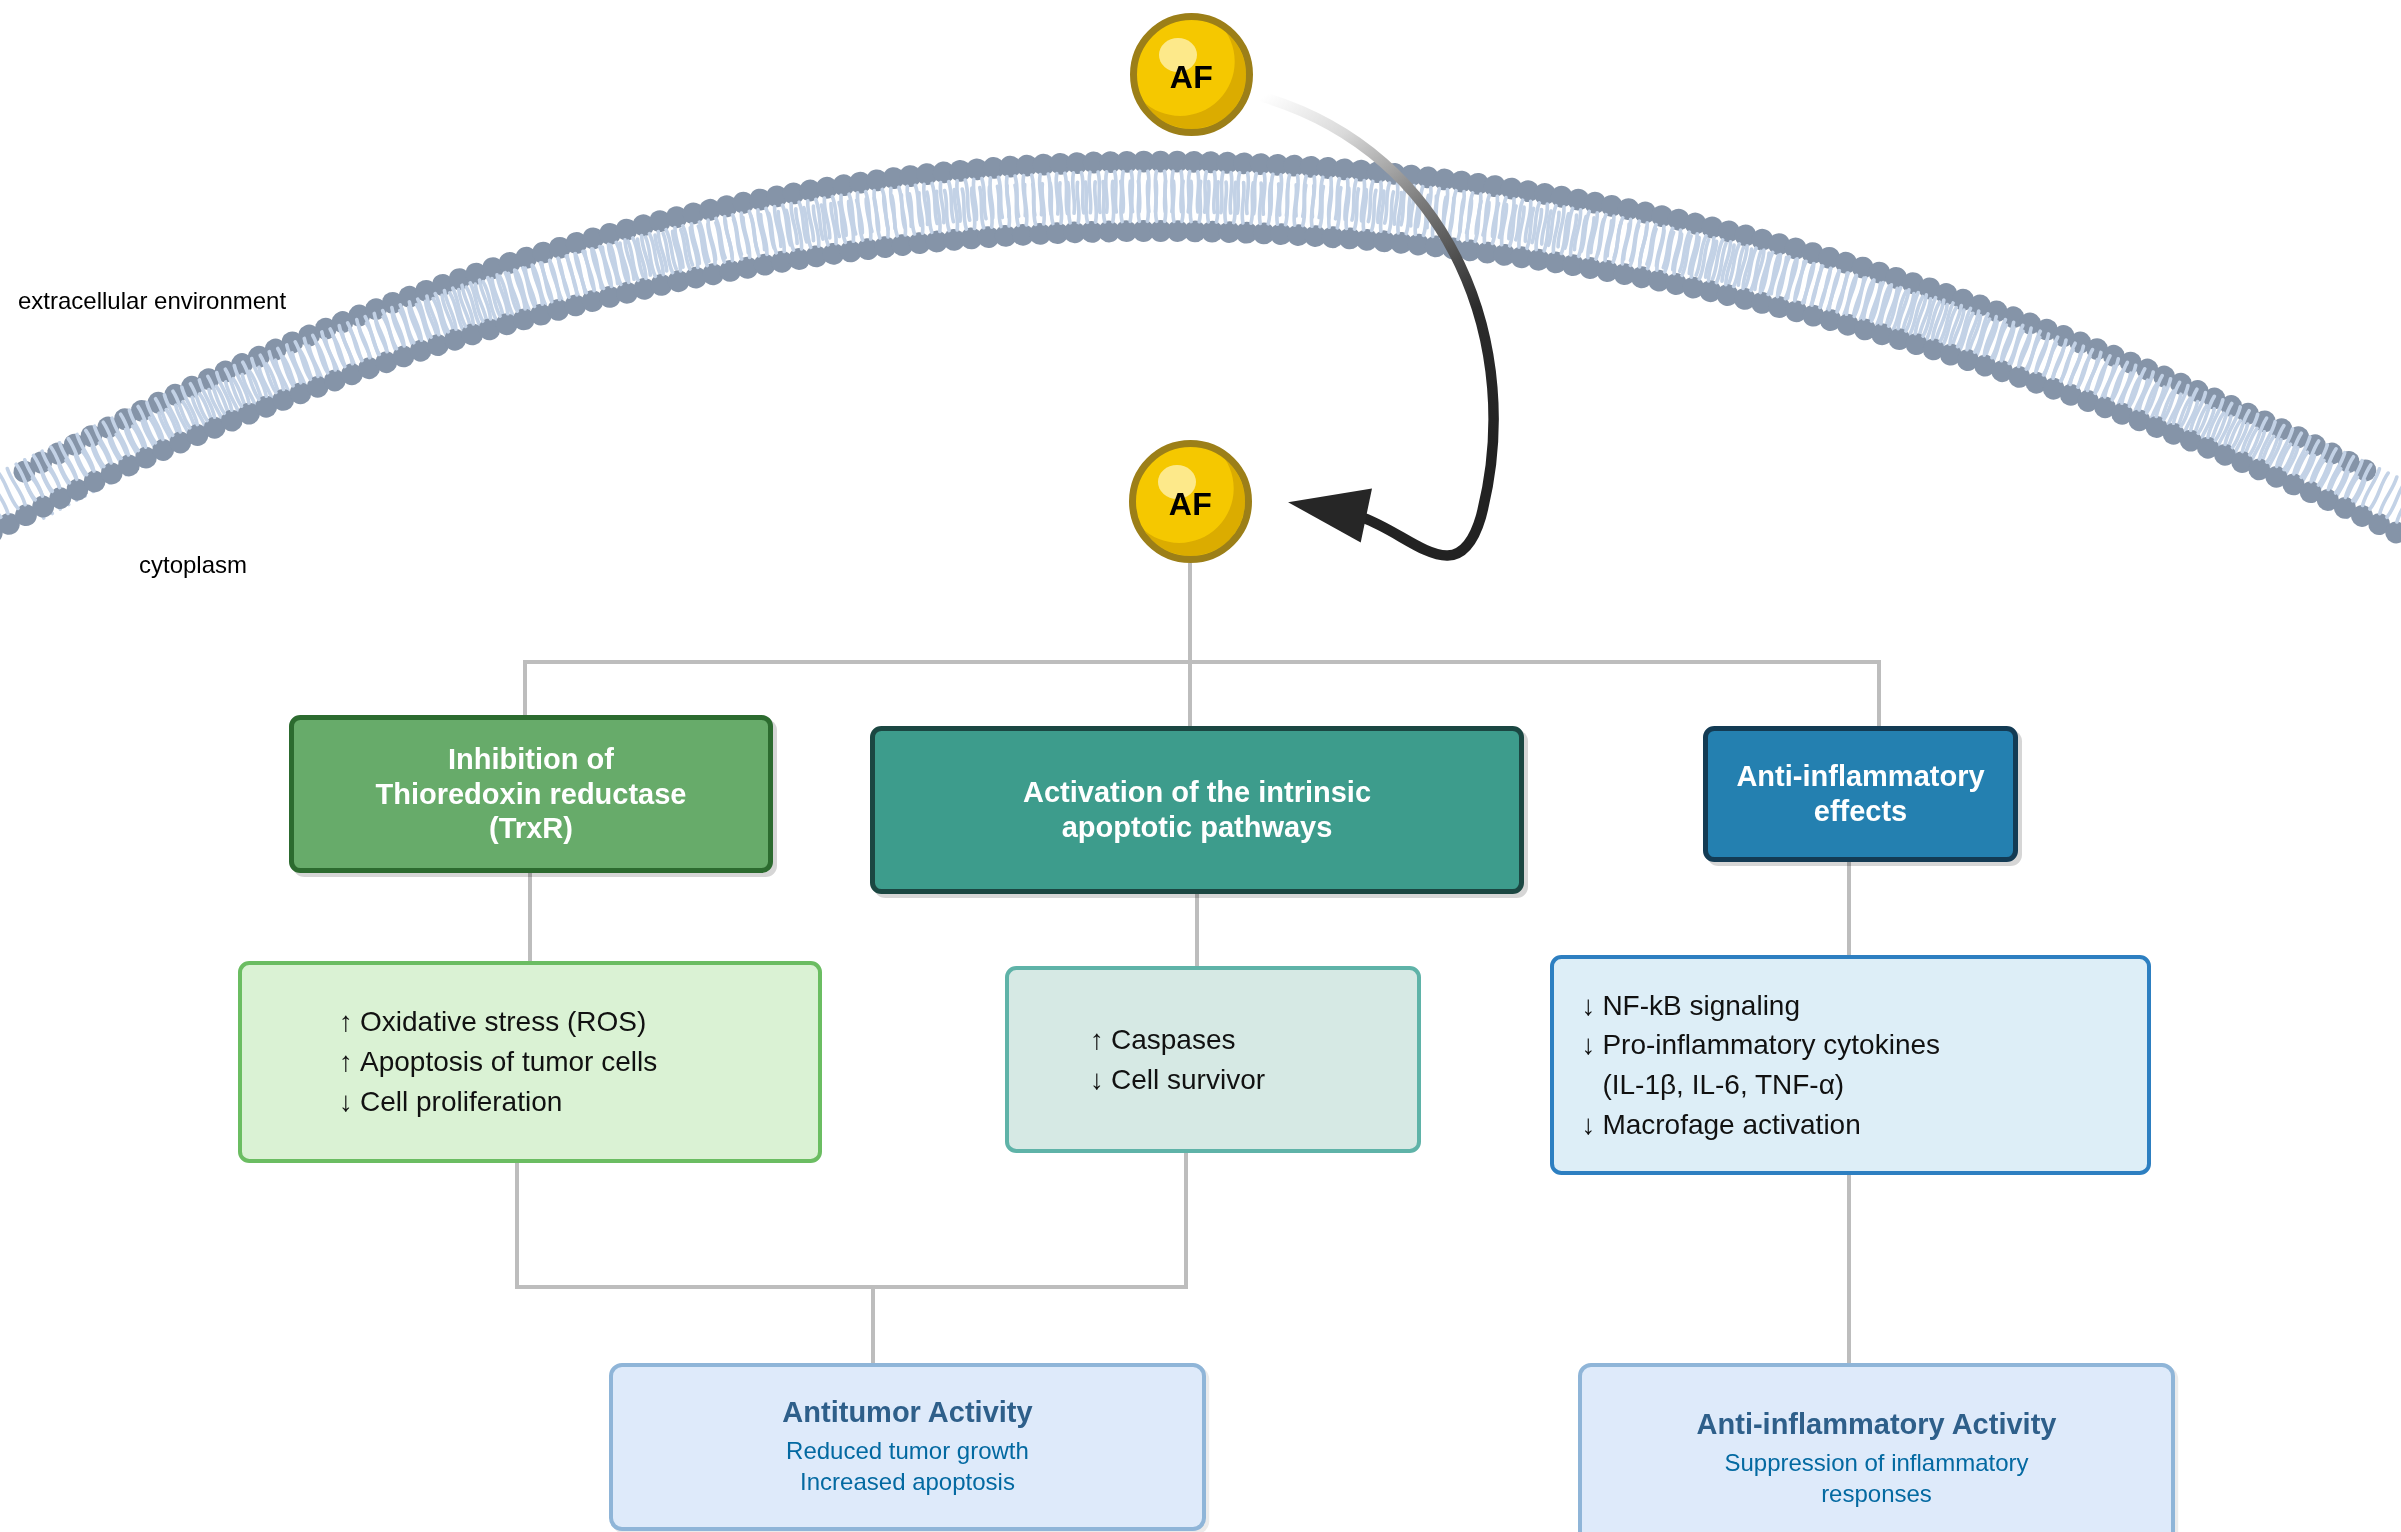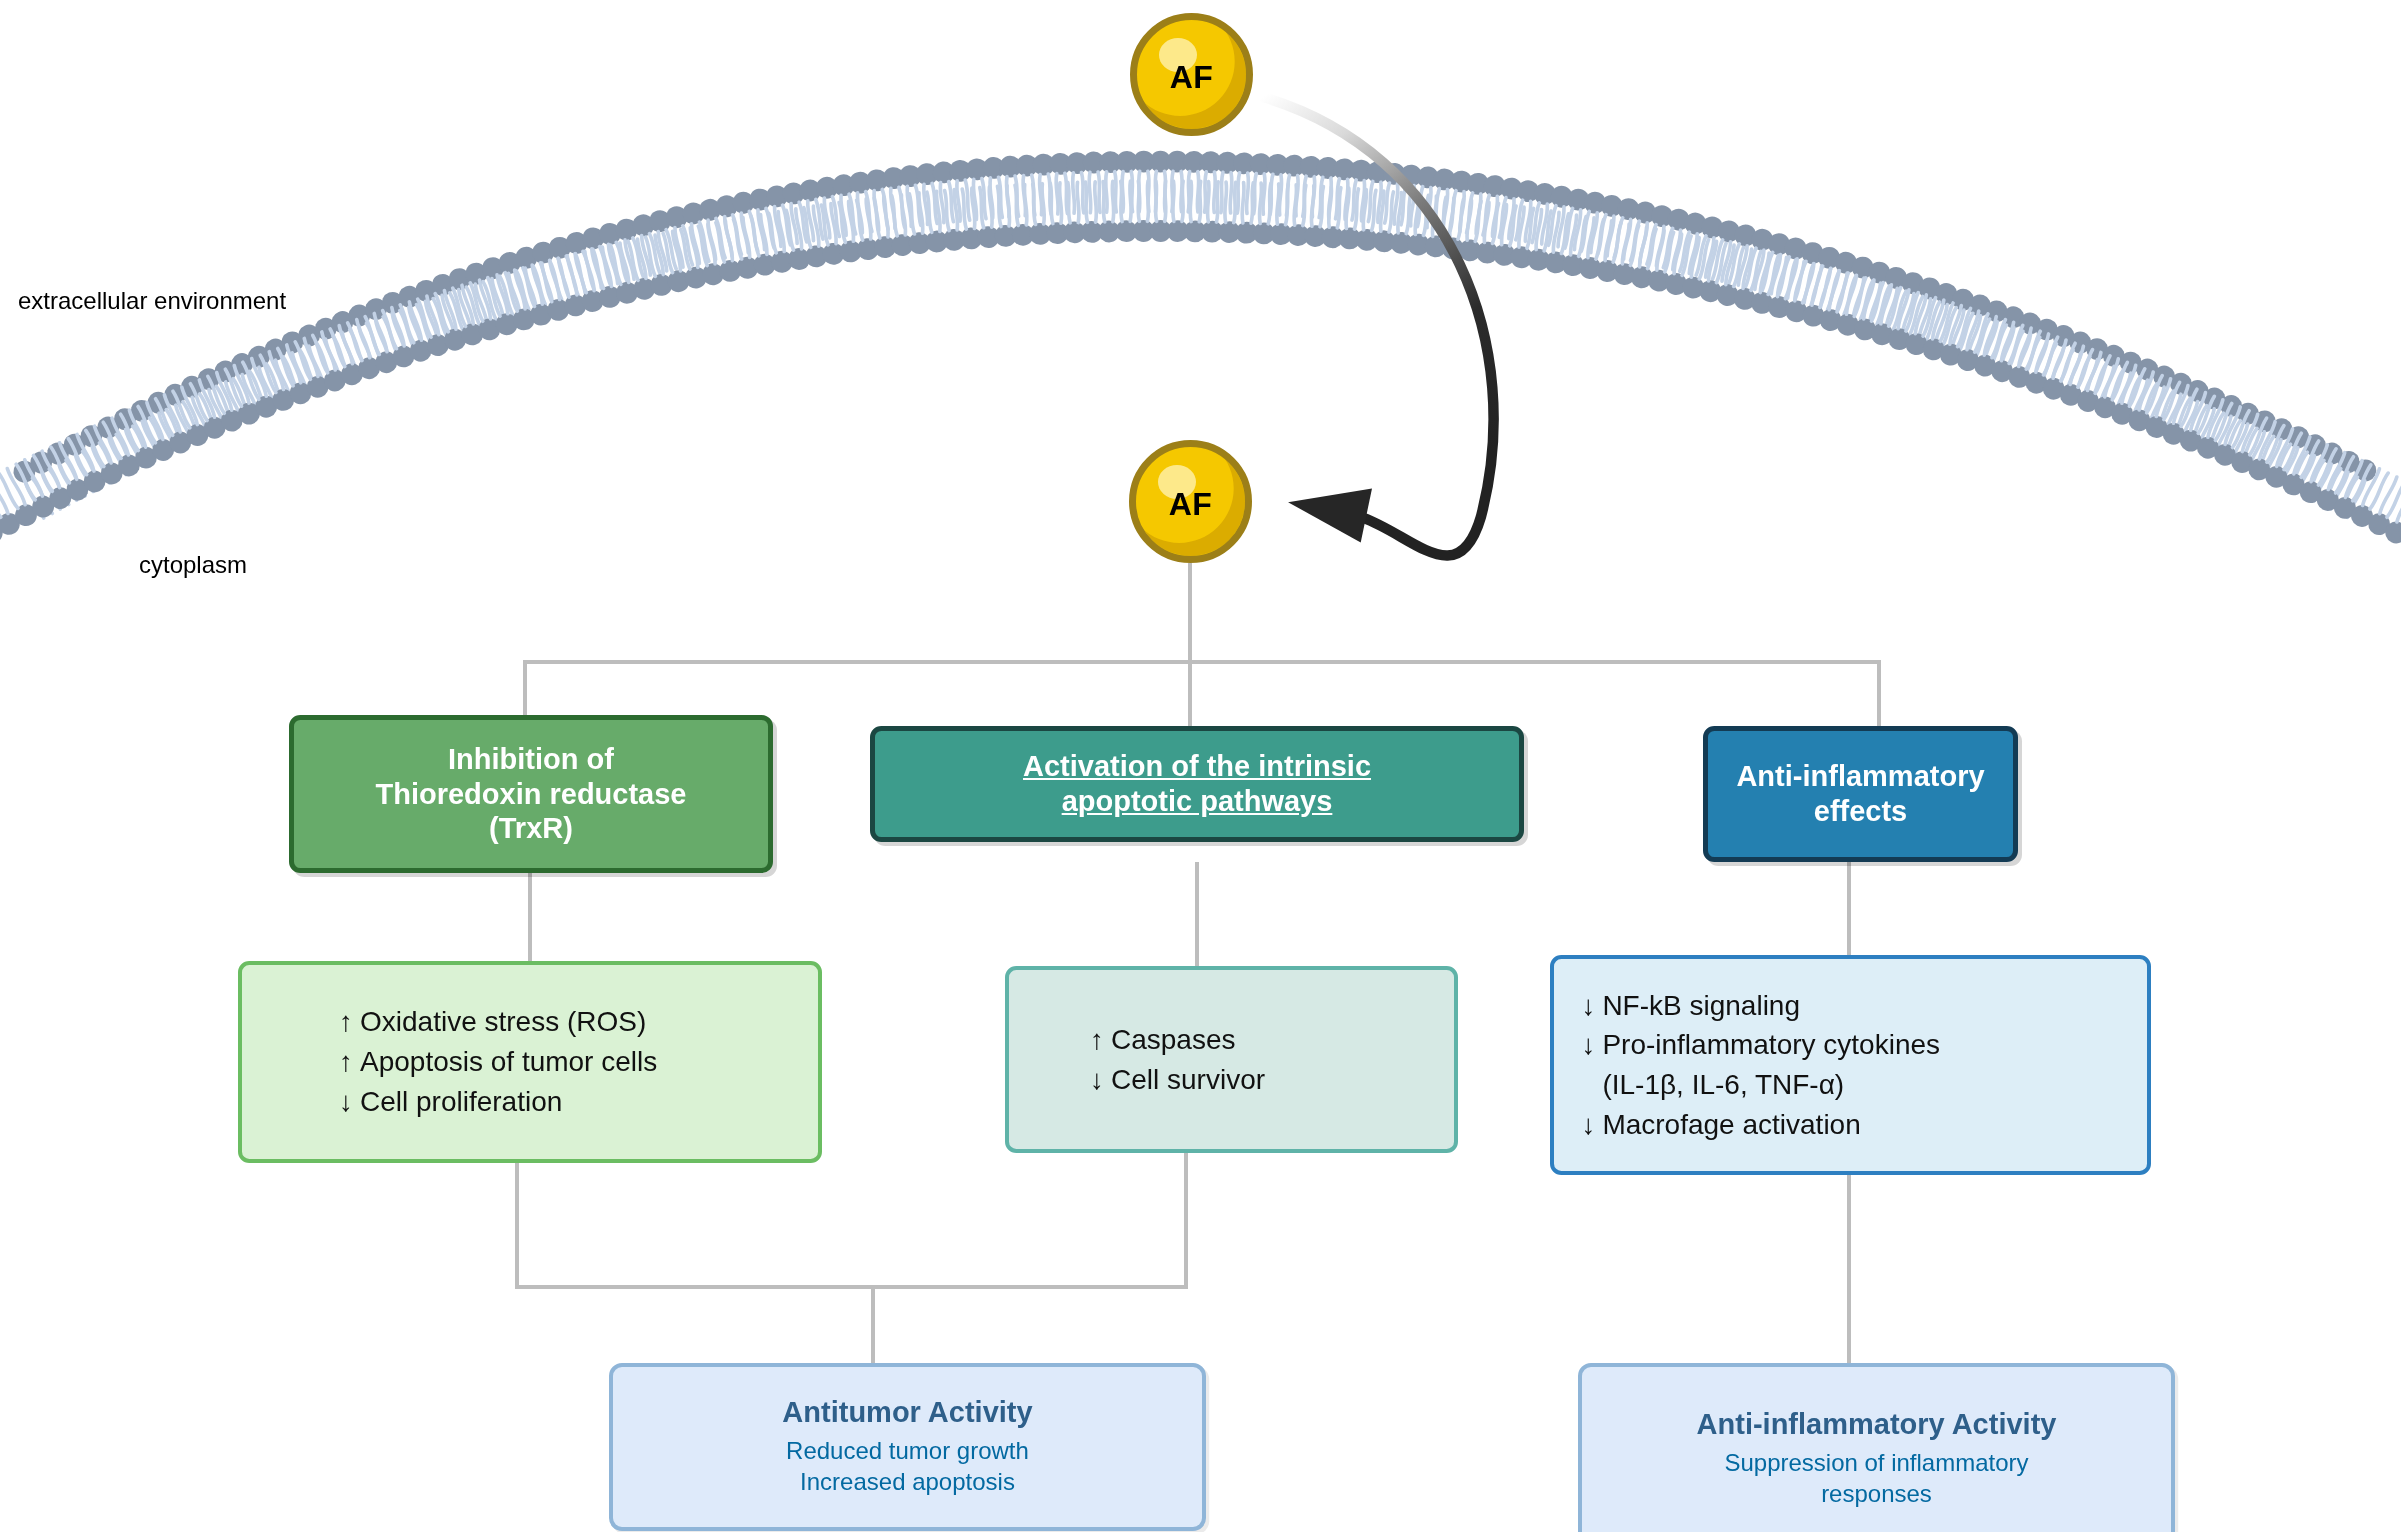--- a/index.html
+++ b/index.html
@@ -95,24 +95,23 @@
     box-shadow: 4px 4px 0 0 rgba(0,0,0,0.16);
   }
   .node-header .line { display: block; }
 
   #box-trxr {
     left: 289px; top: 715px; width: 484px; height: 158px;
     background: #67ab6a;
     border: 5.7px solid #2c6b2f;
   }
   #box-apoptosis {
-    left: 870px; top: 726px; width: 654px; height: 116px;
+    left: 870px; top: 726px; width: 654px; height: 168px;
     background: #3d9c8c;
     border: 5.7px solid #1b4742;
-    text-decoration: underline;
   }
   #box-antiinflam {
     left: 1703px; top: 726px; width: 315px; height: 136px;
     background: #2480b0;
     border: 5.7px solid #133b54;
   }
 
   .node-detail {
     border-radius: 11.3px;
     font-size: 28px;
@@ -129,21 +128,21 @@
   .node-detail .cont { padding-left: 21px; }
 
   #box-ros {
     left: 238px; top: 961px; width: 584px; height: 202px;
     background: #daf2d4;
     border: 4px solid #6bbd62;
     align-items: flex-start;
     padding-left: 97px;
   }
   #box-caspases {
-    left: 1005px; top: 966px; width: 453px; height: 187px;
+    left: 1005px; top: 966px; width: 416px; height: 187px;
     background: #d6e9e4;
     border: 4px solid #5fb3a8;
     align-items: flex-start;
     padding-left: 81px;
   }
   #box-nfkb {
     left: 1550px; top: 955px; width: 601px; height: 220px;
     background: #ddeef7;
     border: 4px solid #2d7fc1;
     align-items: flex-start;

